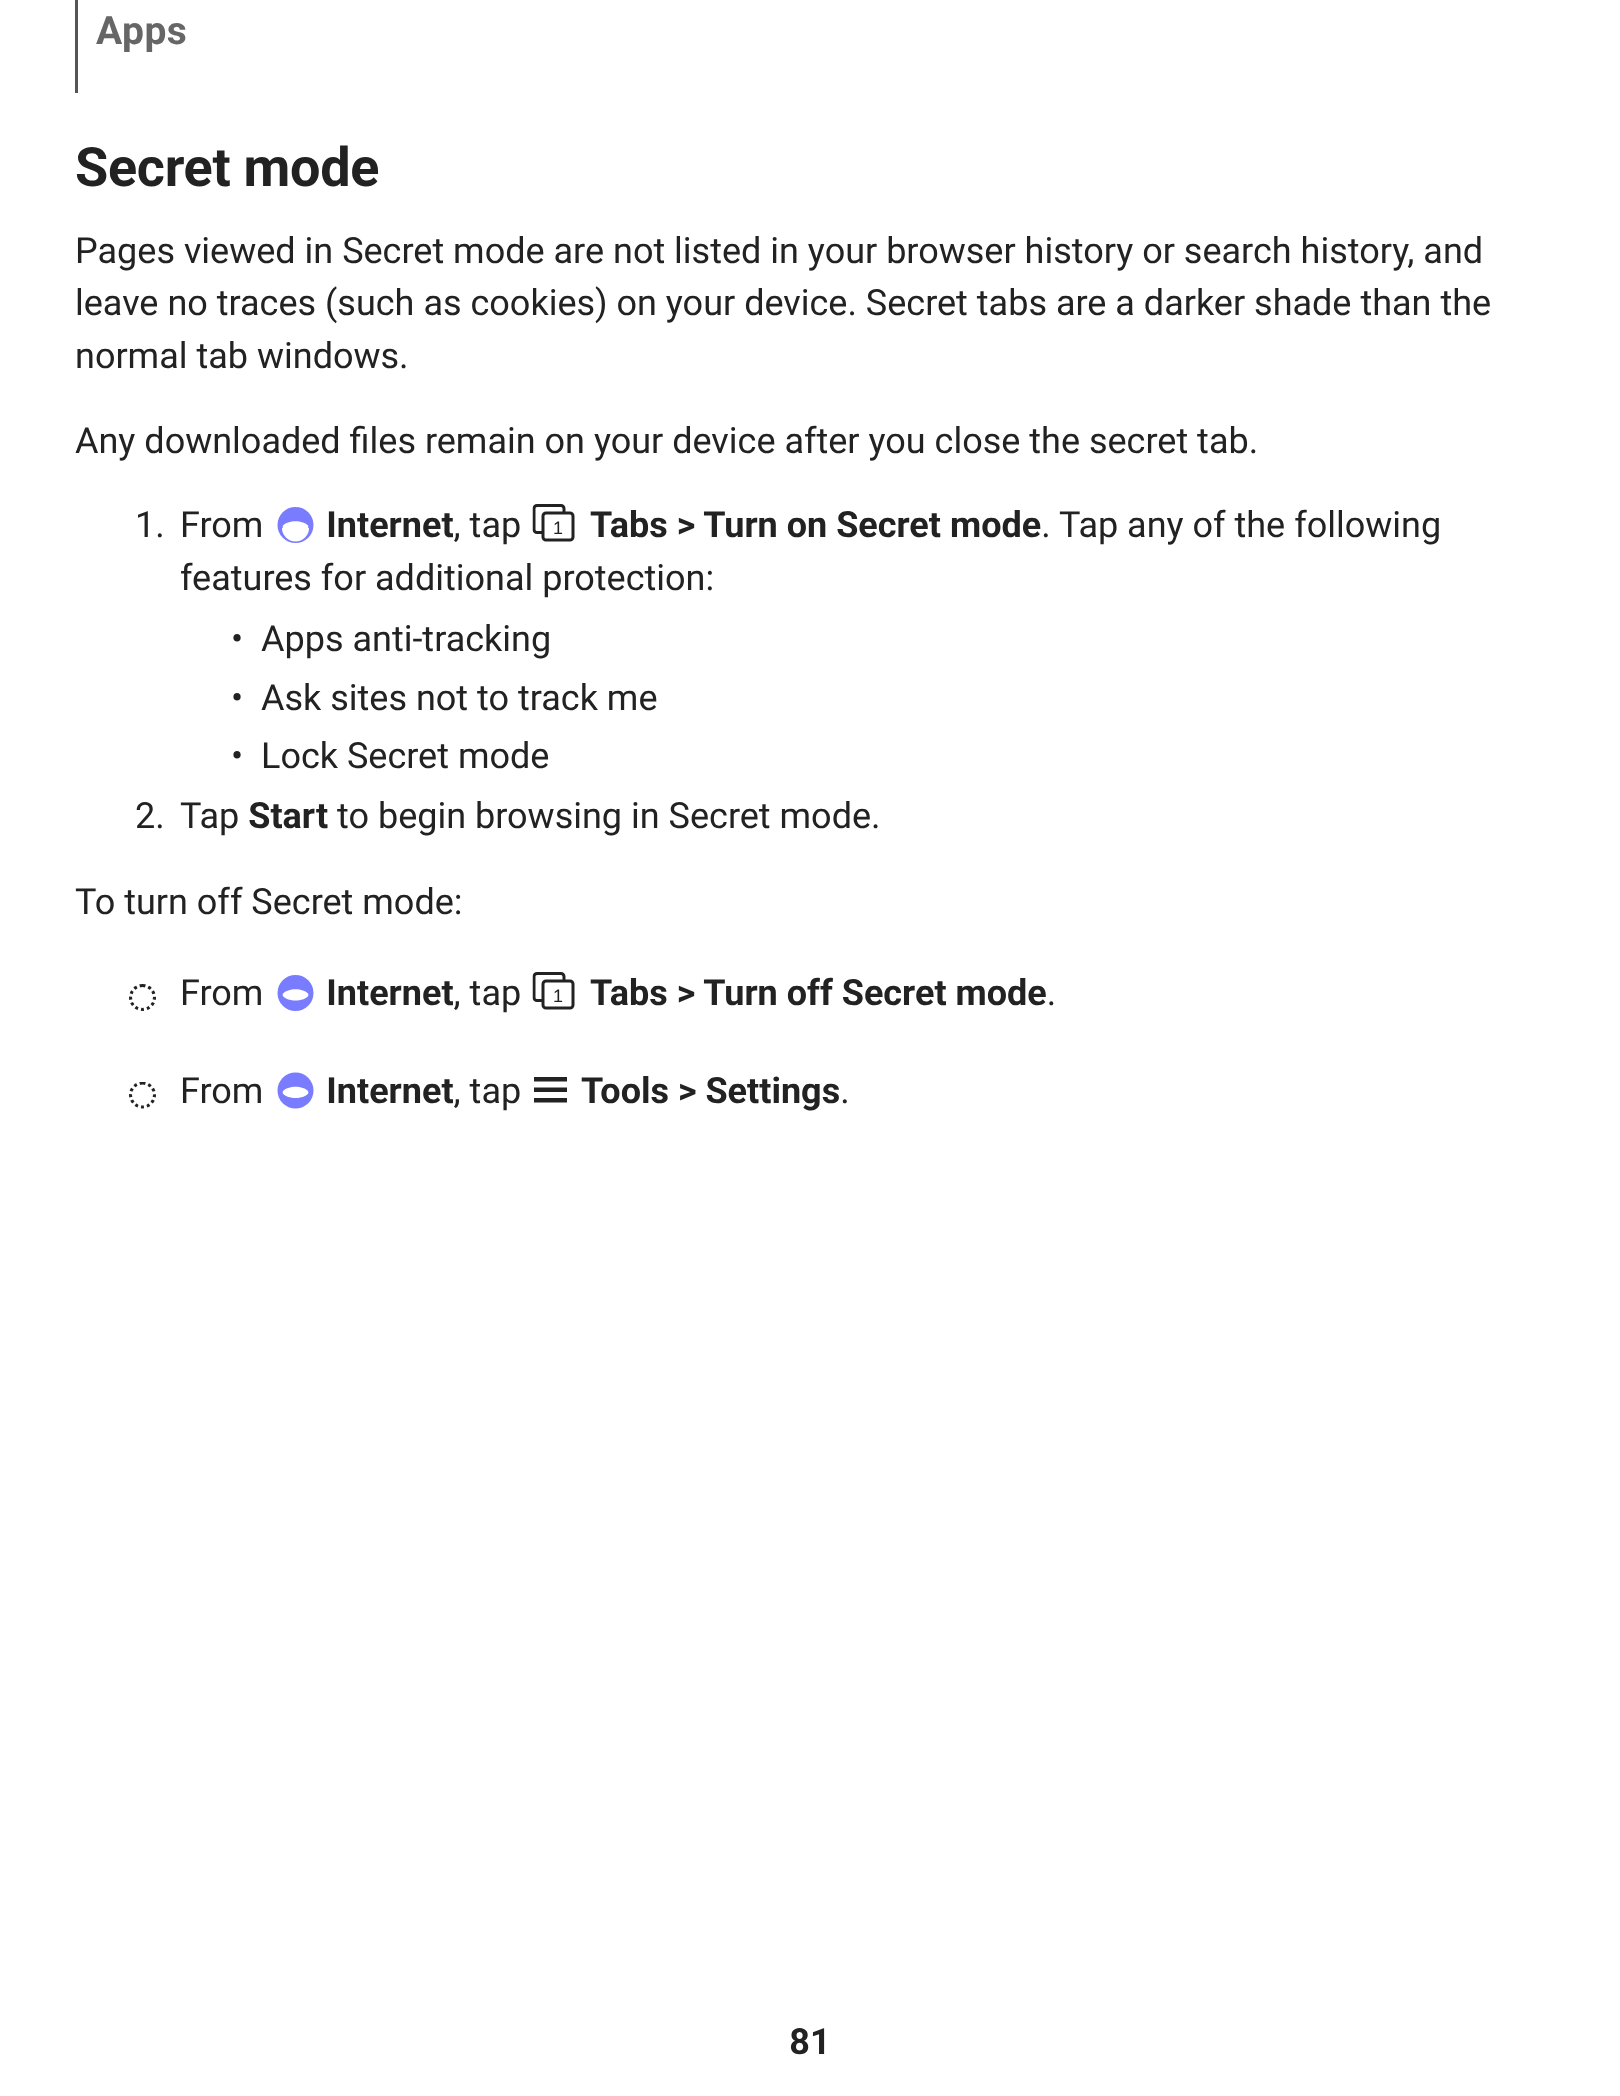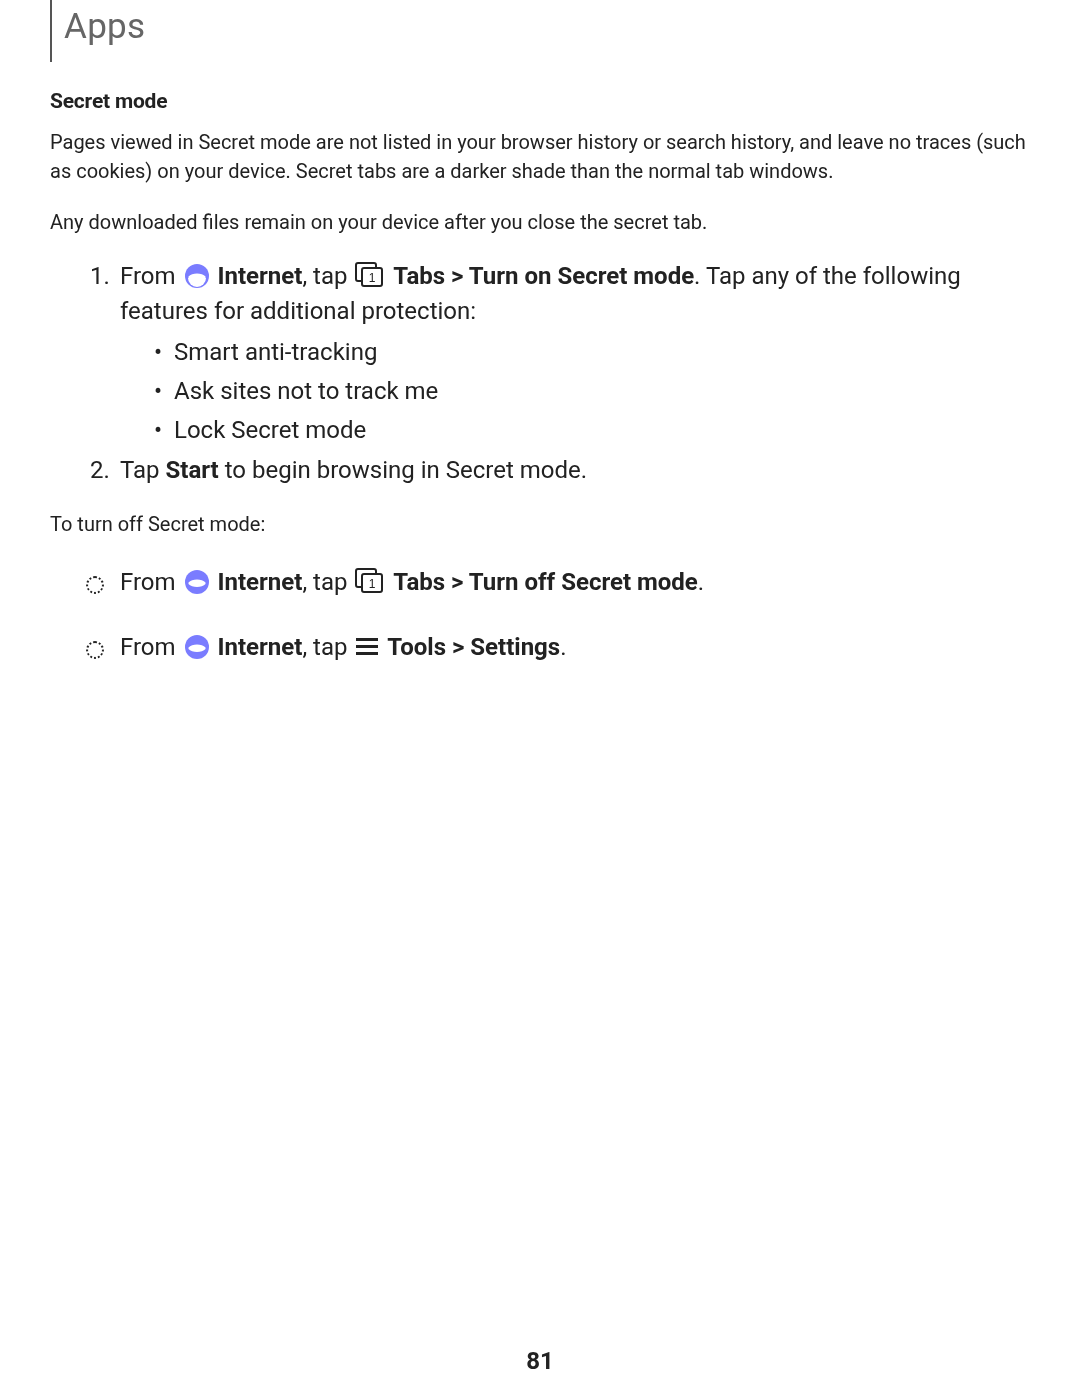--- a/index.html
+++ b/index.html
@@ -25,41 +25,41 @@
     left: 0;
     top: -10px;
     width: 2px;
     height: 72px;
     background: #555;
   }
   .breadcrumb {
     position: absolute;
     left: 14px;
     top: 6px;
-    font-size: 35px;
-    font-weight: 400;
+    font-size: 26px;
+    font-weight: 700;
     color: #666;
     letter-spacing: 0.3px;
   }
   .content {
     margin-top: 28px;
     font-size: 24px;
     line-height: 1.45;
     color: #222;
   }
   h2.section-heading {
-    font-size: 21px;
+    font-size: 36px;
     font-weight: 700;
     color: #222;
     margin: 0 0 12px 0;
     letter-spacing: -0.2px;
   }
   p.body-para {
     margin: 0 0 22px 0;
-    font-size: 20px;
+    font-size: 24px;
   }
   ol.steps {
     list-style: none;
     margin: 0 0 22px 0;
     padding: 0 0 0 40px;
   }
   ol.steps > li {
     position: relative;
     margin: 0 0 6px 0;
     padding-left: 30px;
@@ -187,21 +187,21 @@
         <span class="icon-tabs">
           <svg viewBox="0 0 30 26" width="30" height="26">
             <rect x="1" y="1" width="20" height="18" rx="2" fill="none" stroke="#222" stroke-width="2"></rect>
             <rect x="7" y="6" width="20" height="18" rx="2" fill="#fff" stroke="#222" stroke-width="2"></rect>
             <text x="17" y="20" text-anchor="middle" font-size="12" font-family="Arial" fill="#222">1</text>
           </svg>
         </span>
         <span class="bold">Tabs &gt; Turn on Secret mode</span><span>. Tap any of the following features for additional protection:</span>
 
         <ul class="sub-bullets">
-          <li>Smart anti-tracking</li>
+          <li>Apps anti-tracking</li>
           <li>Ask sites not to track me</li>
           <li>Lock Secret mode</li>
         </ul>
       </li>
 
       <li>
         <span class="num">2.</span>
         <span>Tap </span><span class="bold">Start</span><span> to begin browsing in Secret mode.</span>
       </li>
     </ol>

